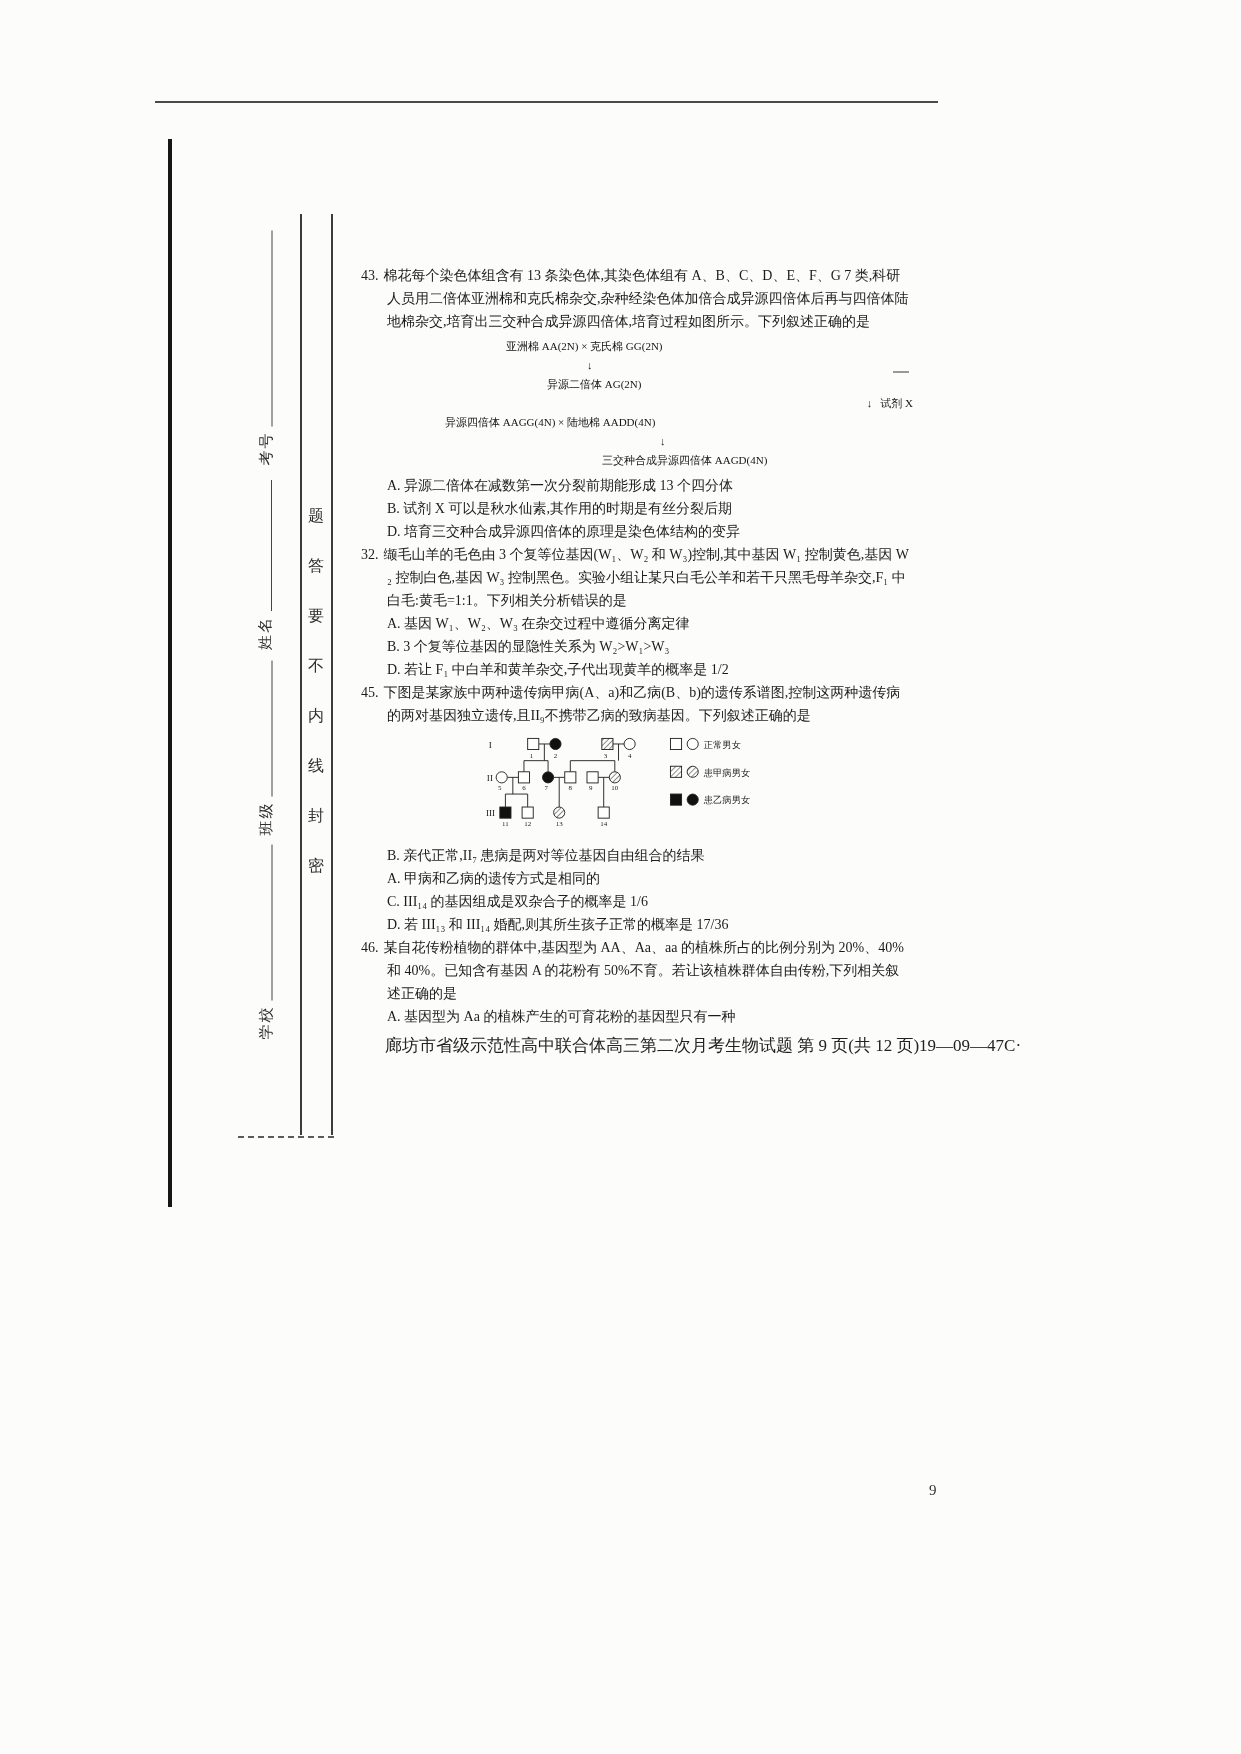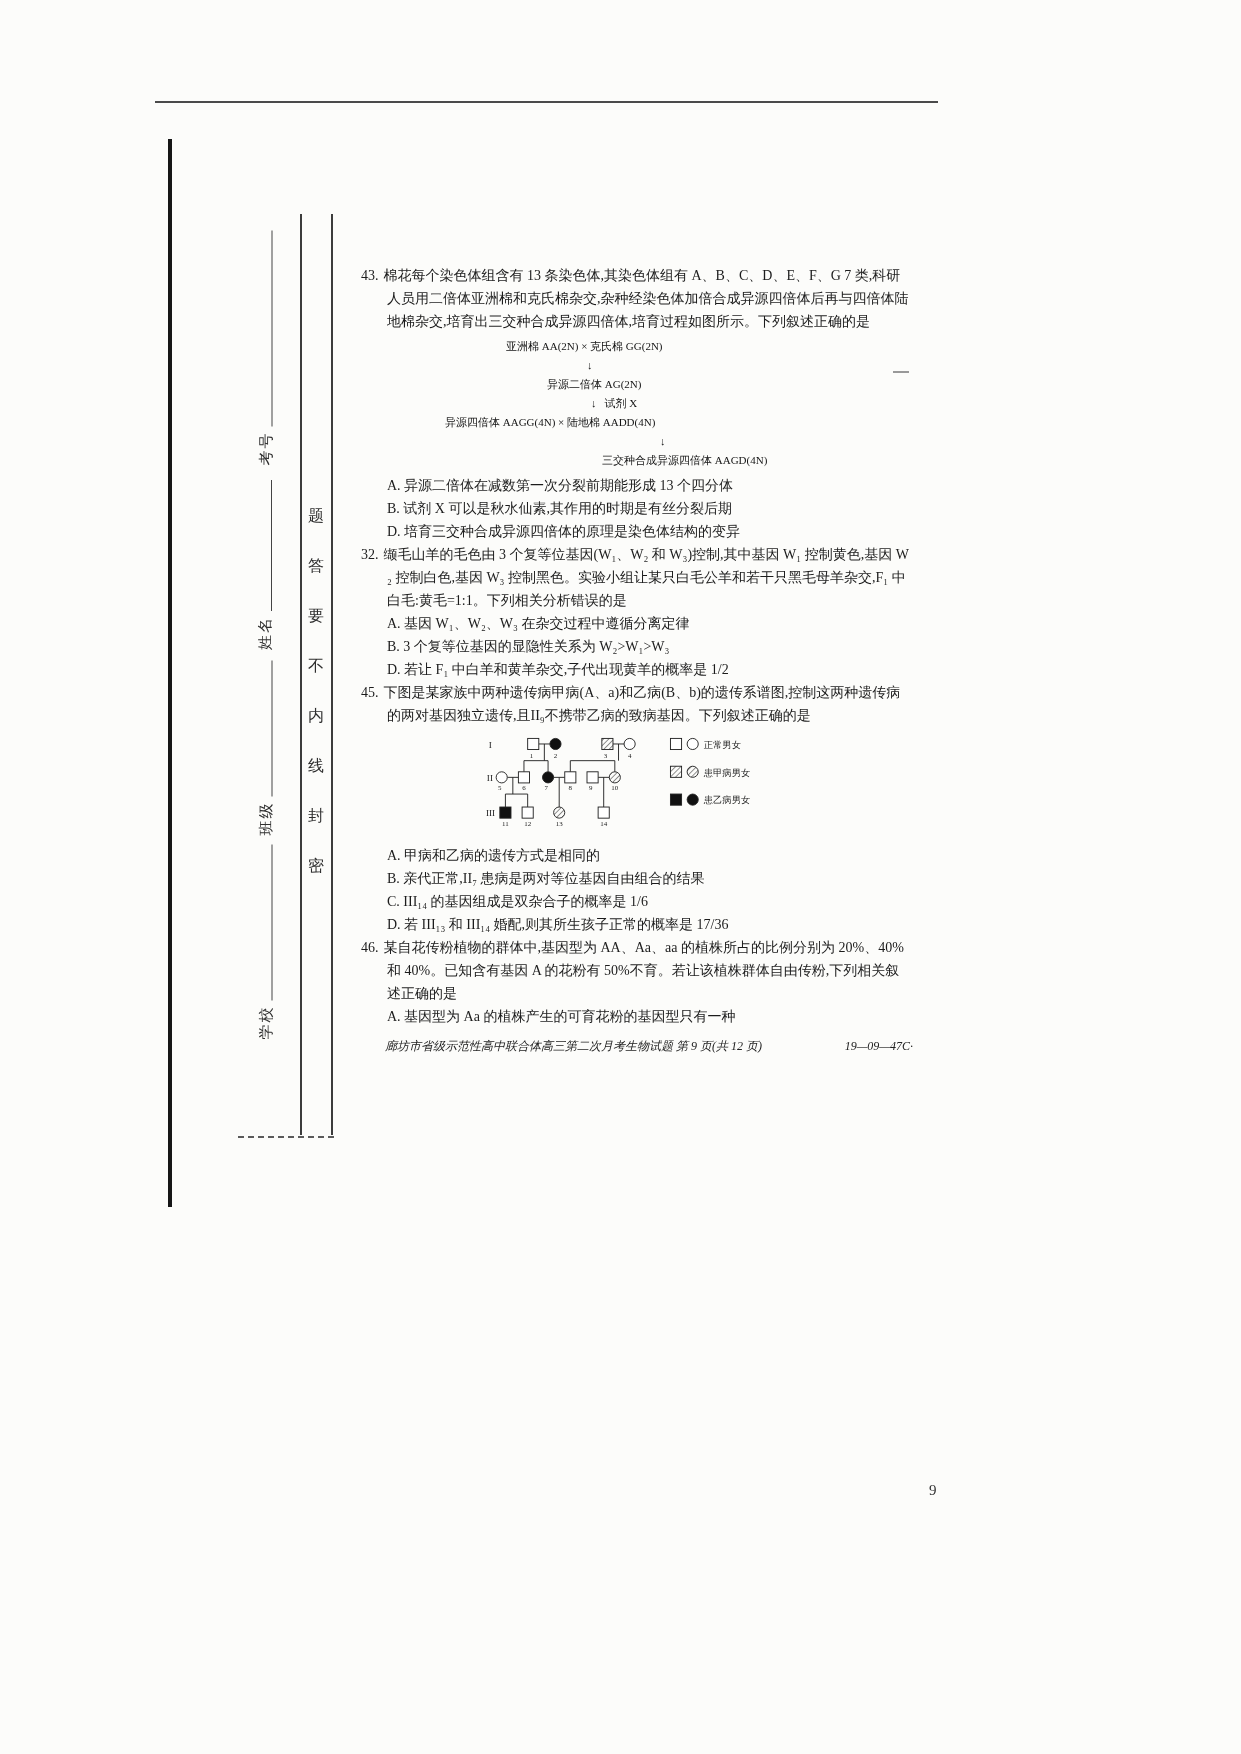--- a/index.html
+++ b/index.html
@@ -49,32 +49,32 @@
   }
   .stem { margin:0; text-indent:-26px; padding-left:26px; }
   .q-num { margin-right:5px; }
   .option { margin:0; padding-left:26px; }
 
   .flowchart { font-size:11px; line-height:19px; margin:4px 0; color:#141414; }
   .fc-row { white-space:nowrap; }
   .fc-l1 { margin-left:145px; }
   .fc-a1 { margin-left:226px; }
   .fc-l2 { margin-left:186px; }
-  .fc-a2 { margin-left:230px; }
+  .fc-a2 { margin-left:230px;text-align:right; }
   .fc-l3 { margin-left:84px; }
   .fc-a3 { margin-left:299px; }
   .fc-l4 { margin-left:241px; }
   .reagent { margin-left:8px; }
 
   .pedigree-wrap { margin:4px 0 4px 124px; line-height:0; }
 
   .footer {
     display:flex; justify-content:space-between;
-    font-size:12px; line-height:16px; margin-top:10px; padding-left:24px; color:#222;
-    word-break:keep-all; white-space:nowrap;font-style:italic;
+    font-size:17px; line-height:16px; margin-top:10px; padding-left:24px; color:#222;
+    word-break:keep-all; white-space:nowrap;
   }
   .page-num { position:absolute; left:929px; top:1482px; font-size:15px; color:#333; }
 </style>
 </head>
 <body>
 
 <div class="sheet">
 
   <div class="top-rule"></div>
   <div class="left-bar"></div>
@@ -211,22 +211,22 @@
             <circle cx="224" cy="74" r="6" fill="#111"></circle>
           </g>
           <g font-size="10" fill="#222" stroke="none">
             <text x="236" y="18">正常男女</text>
             <text x="236" y="48">患甲病男女</text>
             <text x="236" y="78">患乙病男女</text>
           </g>
         </svg>
       </div>
 
+      <p class="option">B. 亲代正常,II₇ 患病是两对等位基因自由组合的结果</p>
       <p class="option">A. 甲病和乙病的遗传方式是相同的</p>
-      <p class="option">B. 亲代正常,II₇ 患病是两对等位基因自由组合的结果</p>
       <p class="option">C. III₁₄ 的基因组成是双杂合子的概率是 1/6</p>
       <p class="option">D. 若 III₁₃ 和 III₁₄ 婚配,则其所生孩子正常的概率是 17/36</p>
     </div>
 
     <div class="question">
       <p class="stem"><span class="q-num">46.</span><span>某自花传粉植物的群体中,基因型为 AA、Aa、aa 的植株所占的比例分别为 20%、40%和 40%。已知含有基因 A 的花粉有 50%不育。若让该植株群体自由传粉,下列相关叙述正确的是</span></p>
       <p class="option">A. 基因型为 Aa 的植株产生的可育花粉的基因型只有一种</p>
     </div>
 
     <div class="footer">

